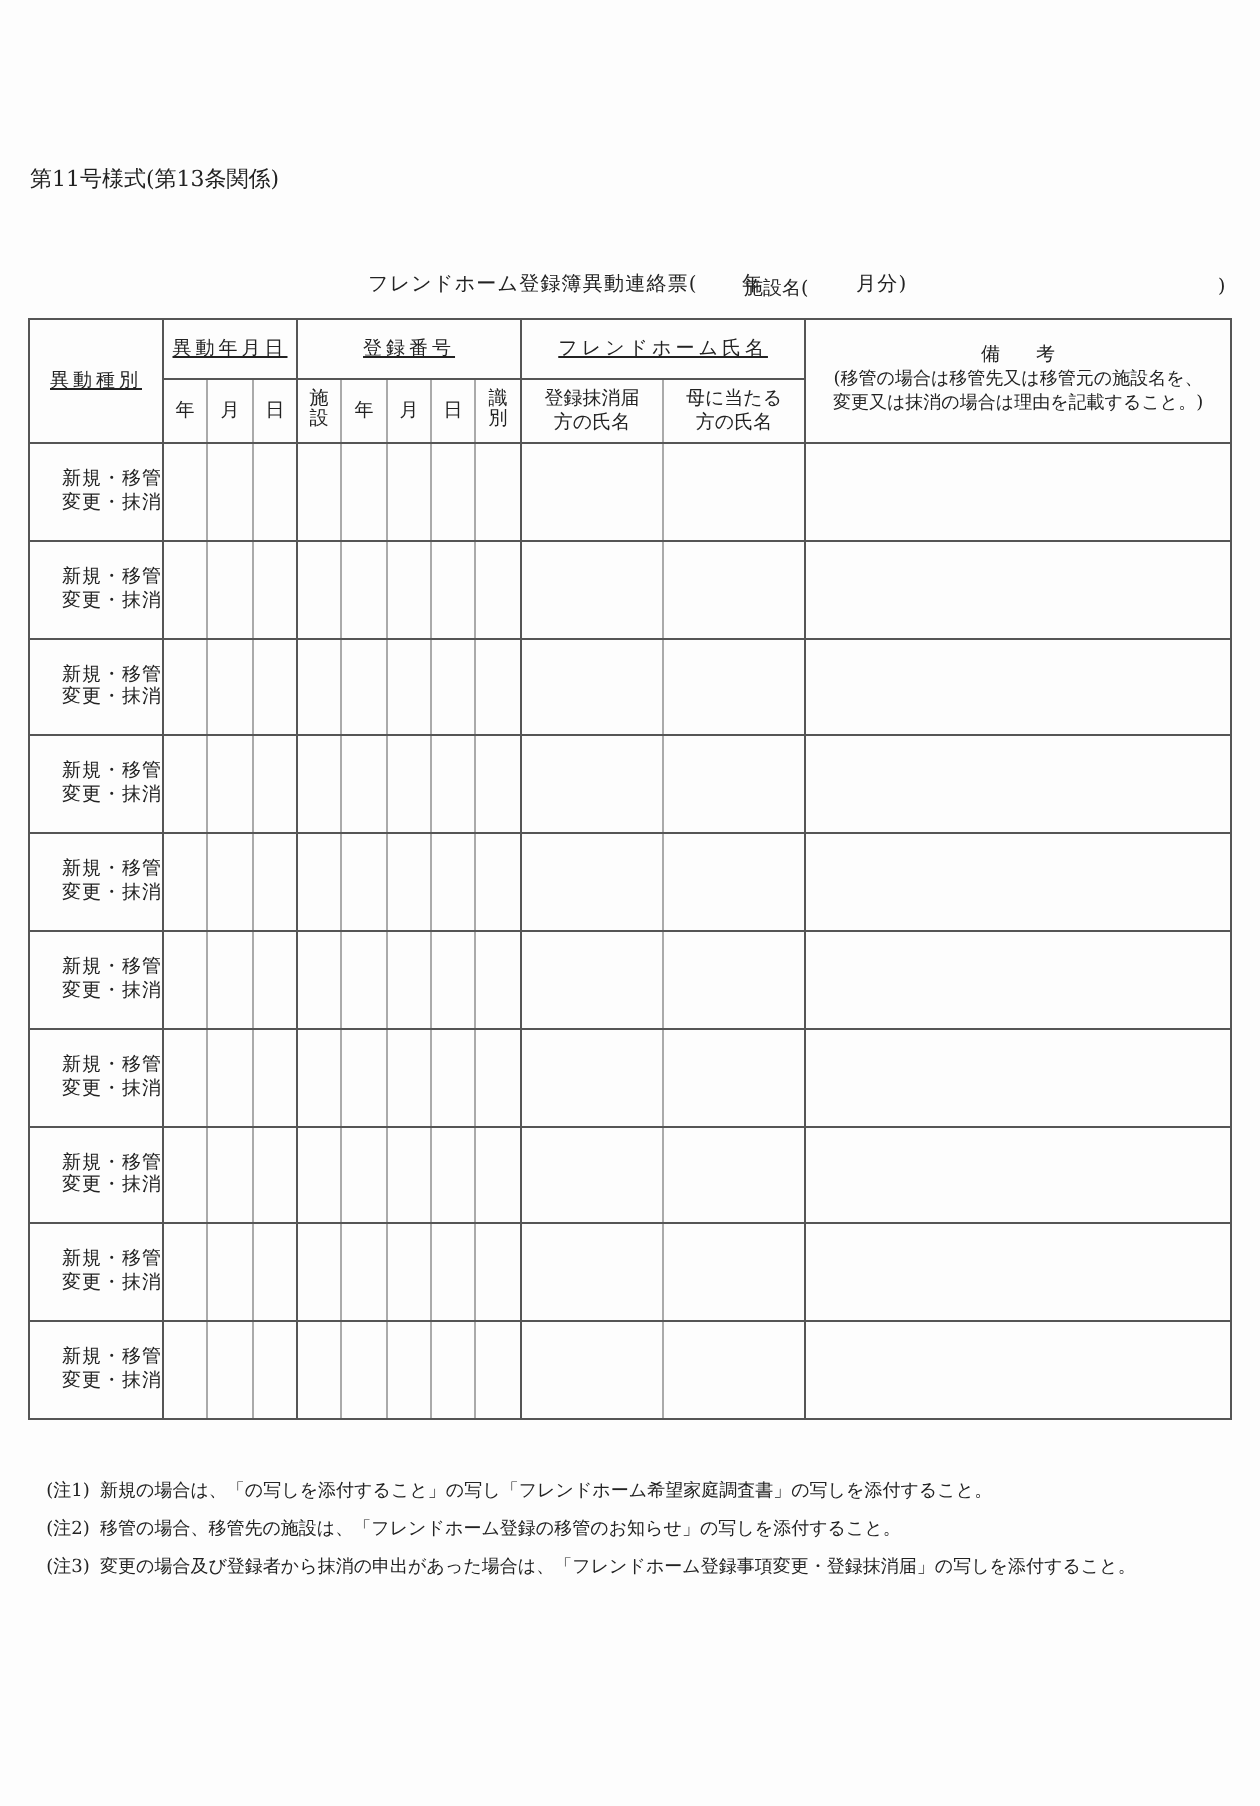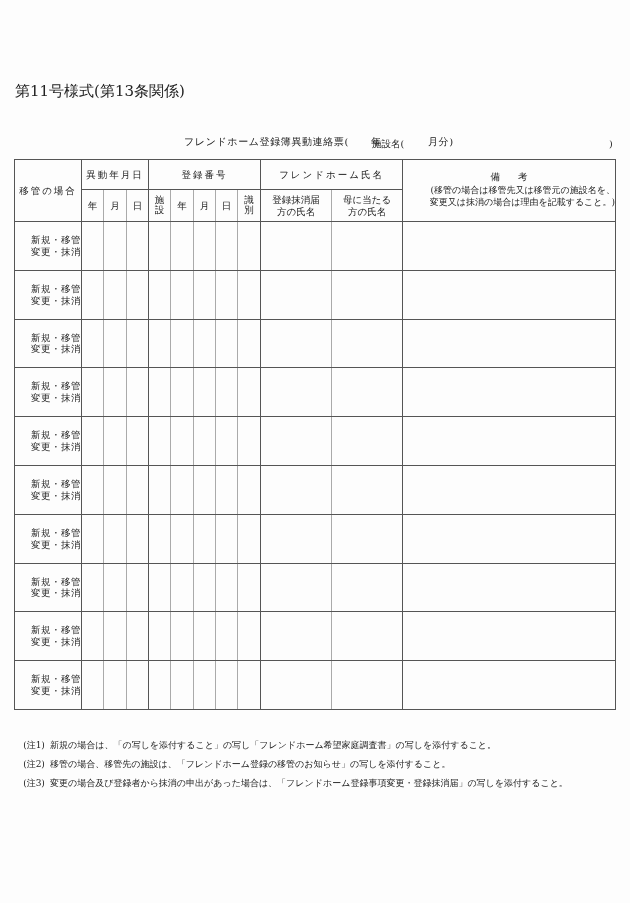--- a/index.html
+++ b/index.html
@@ -2,21 +2,21 @@
 <html><head>
 <meta charset="utf-8">
 <style>
   html, body { margin: 0; padding: 0; background: #fdfdfd; }
   body {
     width: 630px; height: 903px; position: relative; overflow: hidden;
     font-family: "DejaVu Serif", "Liberation Serif", serif;
     color: #222;
   }
   .abs { position: absolute; white-space: nowrap; }
-  .form-no { left: 15px; top: 82px; font-size: 15px; text-align: right; }
+  .form-no { left: 15px; top: 82px; font-size: 11px; text-align: right; }
   .title { left: 184px; top: 120px; font-size: 10px; letter-spacing: 0.6px; margin-top: 15px; }
   .title .yr { position: absolute; left: 187px; top: 0; }
   .title .mo { position: absolute; left: 244px; top: 0; }
   .facility { left: 372px; top: 138px; font-size: 9.5px; }
   .facility .close { position: absolute; left: 237px; top: 0; }
 
   table.reg {
     position: absolute; left: 14px; top: 159px;
     border-collapse: collapse; table-layout: fixed;
     width: 601px;
@@ -28,23 +28,23 @@
     padding: 0; line-height: 1.25;
   }
   table.reg td.thin { border-left-color: #aaa; border-right-color: #aaa; }
   table.reg td.thin-l { border-left-color: #aaa; }
   table.reg td.thin-r { border-right-color: #aaa; }
   table.reg tr.h1 td { height: 29px; }
   table.reg tr.h2 td { height: 31px; }
   table.reg tr.row td { height: 47.8px; }
   table.reg td.kind { text-align: right; font-size: 9.5px; letter-spacing: 0.5px; }
   .vert { display: inline-block; line-height: 1.1; }
-  .ls { letter-spacing: 2px; }
+  .ls { letter-spacing: 2px; text-decoration: underline; }
   .remarks-title { letter-spacing: 18px; display: block; margin-bottom: 0; padding-left: 18px; font-family: Liberation Mono, monospace; }
-  .remarks-note { font-size: 9px; display: block; line-height: 1.35; text-align: right; }
+  .remarks-note { font-size: 9px; display: block; line-height: 1.35; }
   .notes { left: 18px; font-size: 9px; }
   .notes .lbl { display: inline-block; width: 32px; text-align: center; }
 </style>
 </head>
 <body>
 
 <div class="abs form-no">第11号様式(第13条関係)</div>
 
 <div class="abs title">
   <span>フレンドホーム登録簿異動連絡票(</span>
@@ -67,21 +67,21 @@
       <col style="width:23px">
       <col style="width:22px">
       <col style="width:22px">
       <col style="width:23px">
     <col style="width:71px">
       <col style="width:71px">
       <col style="width:213px">
   </colgroup>
   <tbody>
       <tr class="h1">
-    <td rowspan="2"><span class="ls">移管の場合</span></td>
+    <td rowspan="2"><span class="ls">異動種別</span></td>
     <td colspan="3"><span class="ls">異動年月日</span></td>
     <td colspan="5"><span class="ls">登録番号</span></td>
     <td colspan="2"><span class="ls">フレンドホーム氏名</span></td>
     <td rowspan="2">
       <span class="remarks-title">備考</span>
       <span class="remarks-note">(移管の場合は移管先又は移管元の施設名を、</span>
       <span class="remarks-note">変更又は抹消の場合は理由を記載すること。)</span>
     </td>
   </tr>
   <tr class="h2">

